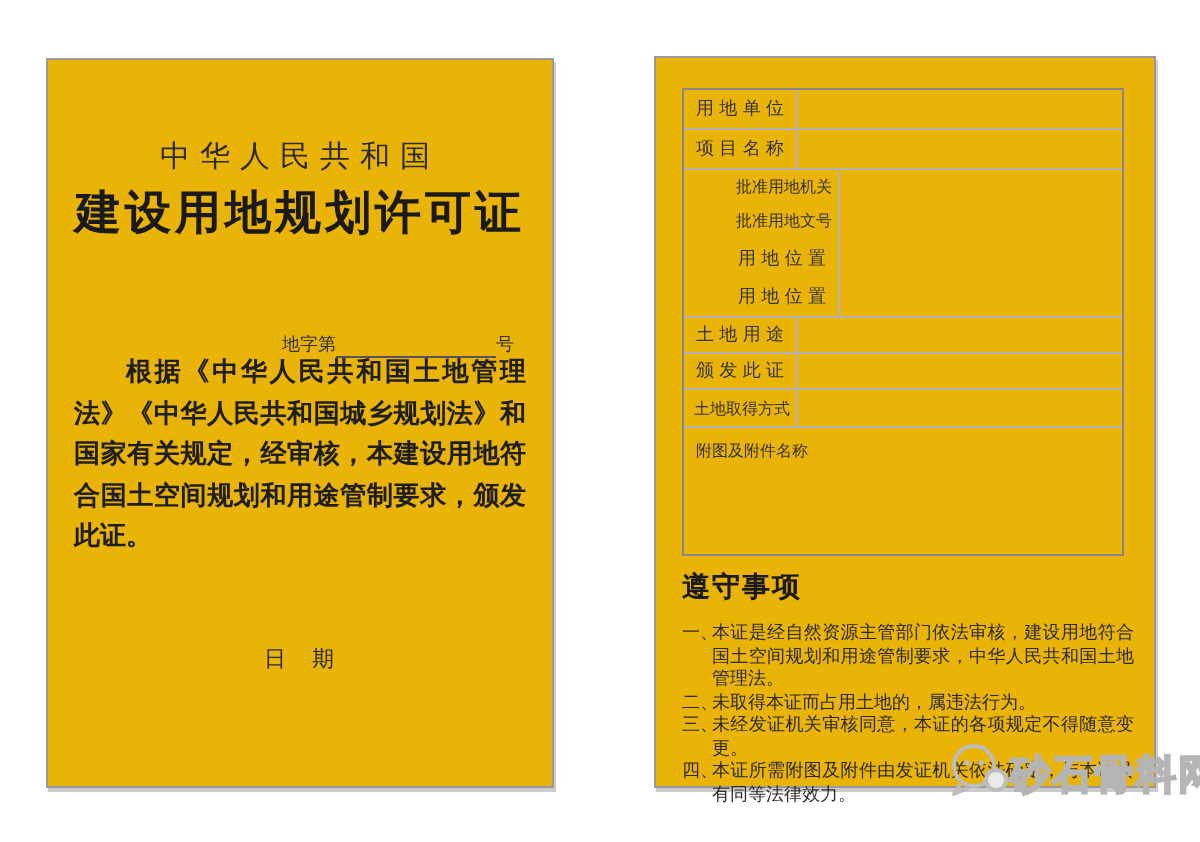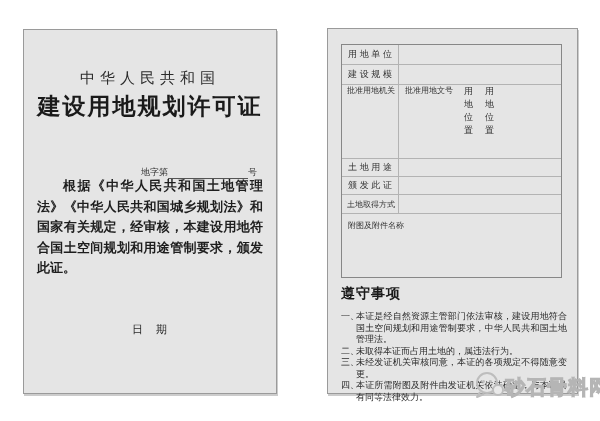--- a/index.html
+++ b/index.html
@@ -1,21 +1,21 @@
 <!DOCTYPE html>
 <html><head>
 <meta charset="utf-8">
 <style>
   html,body{margin:0;padding:0;background:#fff;}
   .canvas{
     position:relative;width:600px;height:421px;background:#fff;overflow:hidden;
     font-family:"Liberation Sans","DejaVu Sans",sans-serif;color:#1c1c1c;
   }
   .card{
-    position:absolute;background:#e5e5e5;border:1px solid #9a9a9a;
+    position:absolute;background:#eab308;border:1px solid #9a9a9a;
     box-shadow:1px 2px 0 rgba(110,110,110,.35);
   }
   .card.cover{left:23px;top:29px;width:252px;height:363px;}
   .card.info{left:327px;top:28px;width:249px;height:364px;}
 
   
   .country{
     position:absolute;left:0;top:39px;width:100%;text-align:center;
     font-family:"Liberation Serif","DejaVu Serif",serif;
     font-size:15px;letter-spacing:5px;color:#2b2b2b;
@@ -49,21 +49,21 @@
     border:1px solid #878787;box-sizing:border-box;
     display:flex;flex-direction:column;
   }
   .trow{display:flex;border-bottom:1px solid #b3b3b3;box-sizing:border-box;}
   .trow.last{border-bottom:none;flex:1;}
   .h20{height:20px;} .h74{height:74px;} .h18{height:18px;justify-content:flex-end;} .h19{height:19px;}
   .lcell{
     width:57px;border-right:1px solid #b3b3b3;box-sizing:border-box;
     display:flex;align-items:center;
   }
-  .lcell.col{justify-content:space-around;align-items:stretch;}
+  .lcell.col{flex-direction:column;justify-content:space-around;align-items:stretch;margin-left:21px;}
   .vcell{flex:1;}
   .lbl{font-size:9px;color:#333;}
   .lbl.spread{width:44px;margin:0 6px;text-align:justify;text-align-last:justify;}
   .lbl.tight{white-space:nowrap;font-size:8px;margin:0 5px;}
   .attach-lbl{font-size:8px;color:#333;padding:6px 0 0 6px;white-space:nowrap;}
 
   .notes-title{
     position:absolute;left:13px;top:256px;
     font-size:14px;font-weight:bold;letter-spacing:1px;color:#1a1a1a;
   }
@@ -107,21 +107,21 @@
 
       <div class="trow h20">
         <div class="lcell">
             <div class="lbl spread">用地单位</div>
           </div>
         <div class="vcell"></div>
       </div>
 
       <div class="trow h20">
         <div class="lcell">
-            <div class="lbl spread">建设规模</div>
+            <div class="lbl spread">项目名称</div>
           </div>
         <div class="vcell"></div>
       </div>
 
       <div class="trow h74">
         <div class="lcell col">
           <div class="lbl tight">批准用地机关</div>
           <div class="lbl tight">批准用地文号</div>
           <div class="lbl spread">用地位置</div>
           <div class="lbl spread">用地位置</div>

